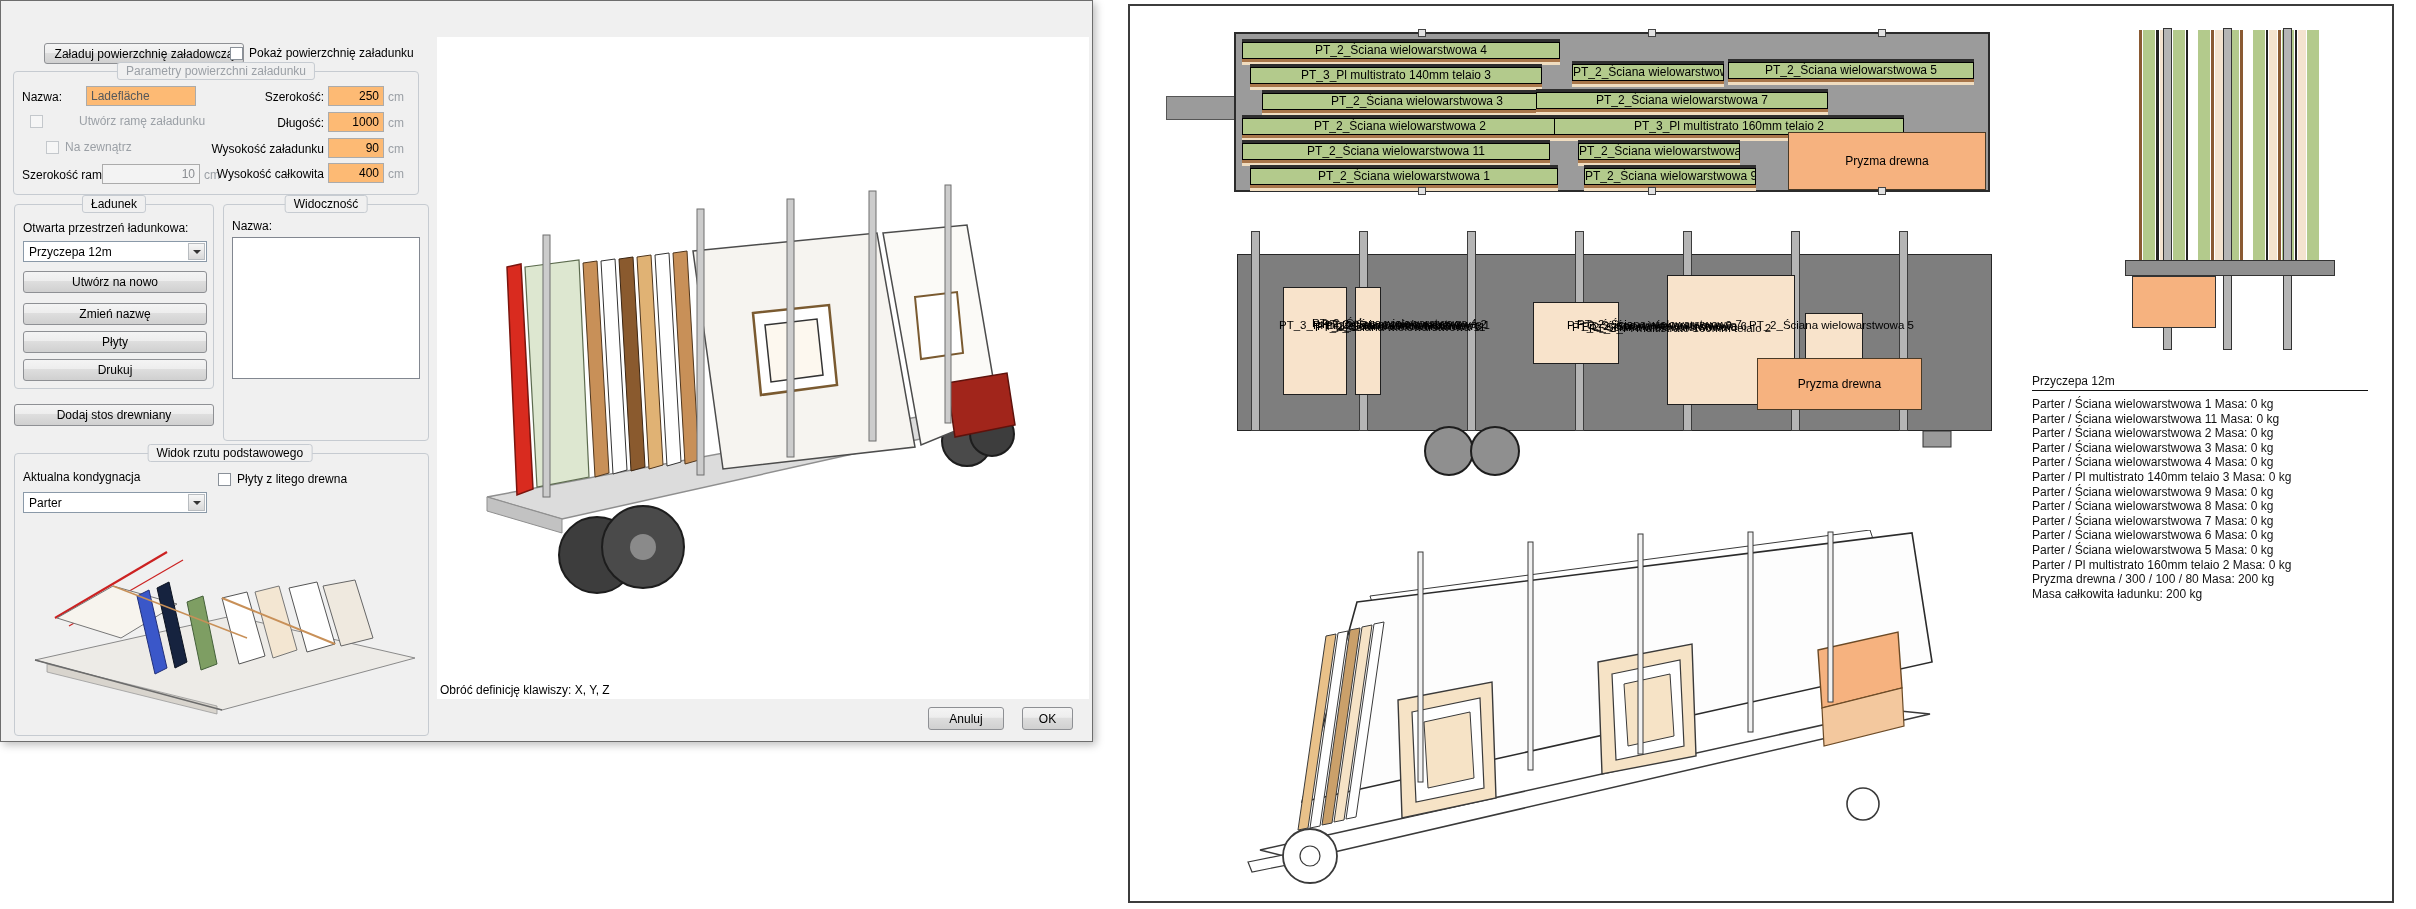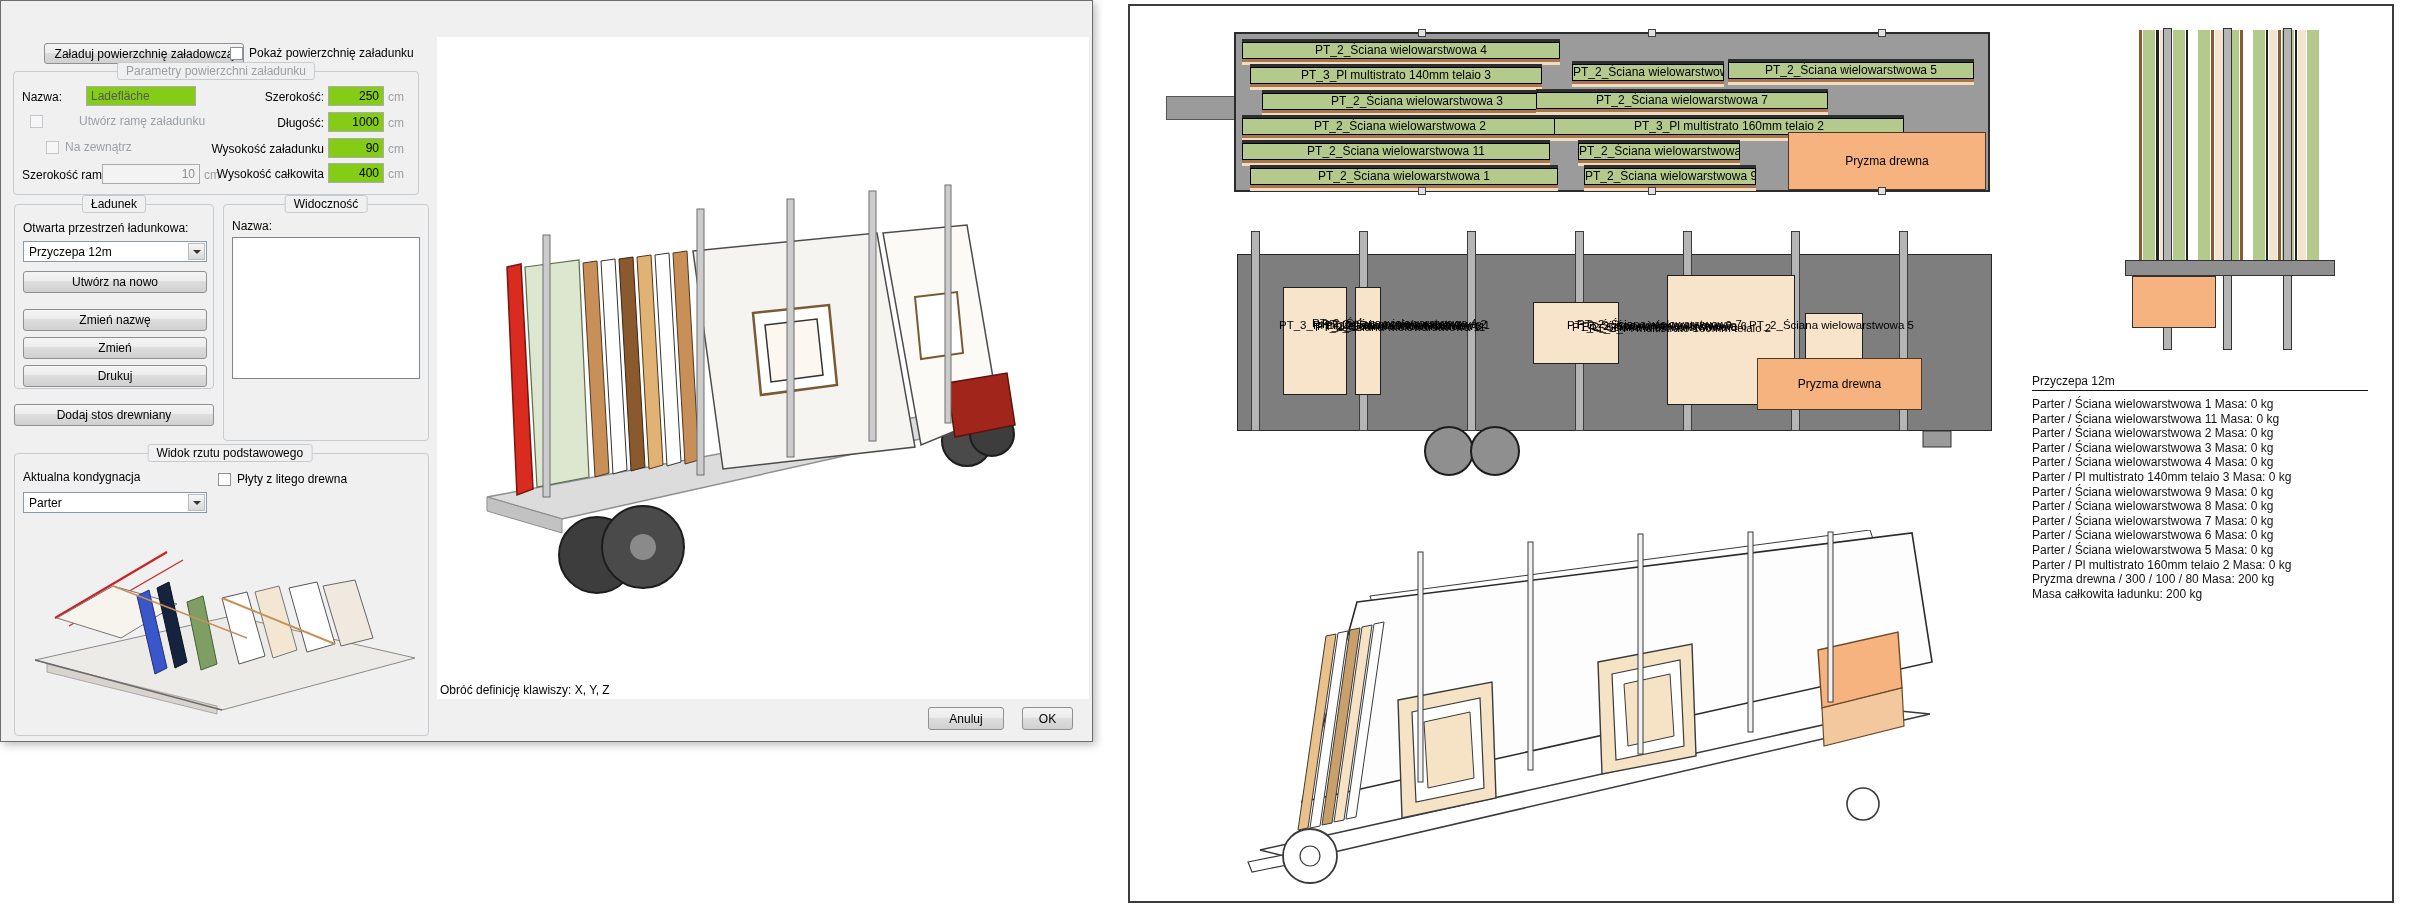--- a/index.html
+++ b/index.html
@@ -19,21 +19,21 @@
 
   .wbtn{position:absolute;border:1px solid #8e9094;border-radius:3px;color:#000;
         background:linear-gradient(#f4f4f4 0%,#ededed 45%,#dedede 46%,#d0d0d0 100%);
         font-size:12px;text-align:center;display:flex;align-items:center;justify-content:center;}
   .grp{position:absolute;border:1px solid #c6cbd1;border-radius:4px;}
   .legend{position:absolute;top:-10px;left:50%;transform:translateX(-50%);
           background:#f0f0f0;border:1px solid #c6cbd1;border-radius:3px;
           padding:1px 8px;font-size:12px;white-space:nowrap;color:#000;}
   .graytxt,.graytxt *{color:#9ba0a6;}
   .lbl{position:absolute;font-size:12px;color:#000;white-space:nowrap;}
-  .field{position:absolute;background:#84cc16;border:1px solid #ababab;font-size:12px;
+  .field{position:absolute;background:#fdba74;border:1px solid #ababab;font-size:12px;
          padding:2px 4px;color:#000;display:flex;align-items:center;}
   .field.num{justify-content:flex-end;}
   .field.dis{background:#f3f3f3;color:#8a8d91;}
   .unit{position:absolute;font-size:12px;color:#9ba0a6;}
   .cbrow{position:absolute;display:flex;align-items:center;gap:6px;font-size:12px;color:#000;}
   .cb{width:13px;height:13px;background:#fff;border:1px solid #8a9199;flex:0 0 auto;}
   .cbrow.dis{color:#a9adb2;} .cbrow.dis .cb{border-color:#c4c8cc;background:#f6f6f6;}
   .combo{position:absolute;background:#fff;border:1px solid #8a99a8;font-size:12px;}
   .combo .val{position:absolute;left:5px;top:3px;color:#000;white-space:nowrap;}
   .combo .dd{position:absolute;right:1px;top:1px;bottom:1px;width:17px;
@@ -128,23 +128,23 @@
       <span class="legend">Ładunek</span>
       <span class="lbl" style="left:8px;top:16px;">Otwarta przestrzeń ładunkowa:</span>
       <div class="combo" style="left:8px;top:36px;width:184px;height:21px;">
         <span class="val">Przyczepa 12m</span>
         <span class="dd">
             <i></i>
           </span>
       </div>
       <div style="position:absolute;left:8px;top:66px;width:184px;">
 
-      <div class="wbtn cargo-btn" style="position:relative;width:184px;height:22px;margin-bottom:16px;">Utwórz na nowo</div>
+      <div class="wbtn cargo-btn" style="position:relative;width:184px;height:22px;margin-bottom:10px;">Utwórz na nowo</div>
           <div class="wbtn cargo-btn" style="position:relative;width:184px;height:22px;margin-bottom:6px;">Zmień nazwę</div>
-          <div class="wbtn cargo-btn" style="position:relative;width:184px;height:22px;margin-bottom:6px;">Zmień</div>
+          <div class="wbtn cargo-btn" style="position:relative;width:184px;height:22px;margin-bottom:6px;">Płyty</div>
           <div class="wbtn cargo-btn" style="position:relative;width:184px;height:22px;margin-bottom:6px;">Drukuj</div>
         </div>
     </div>
 
     <div class="wbtn" style="left:13px;top:403px;width:200px;height:22px;">Dodaj stos drewniany</div>
 
     <div class="grp" style="left:222px;top:203px;width:206px;height:237px;">
       <span class="legend">Widoczność</span>
       <span class="lbl" style="left:8px;top:14px;">Nazwa:</span>
       <div class="listbox" style="left:8px;top:32px;width:188px;height:142px;"></div>

